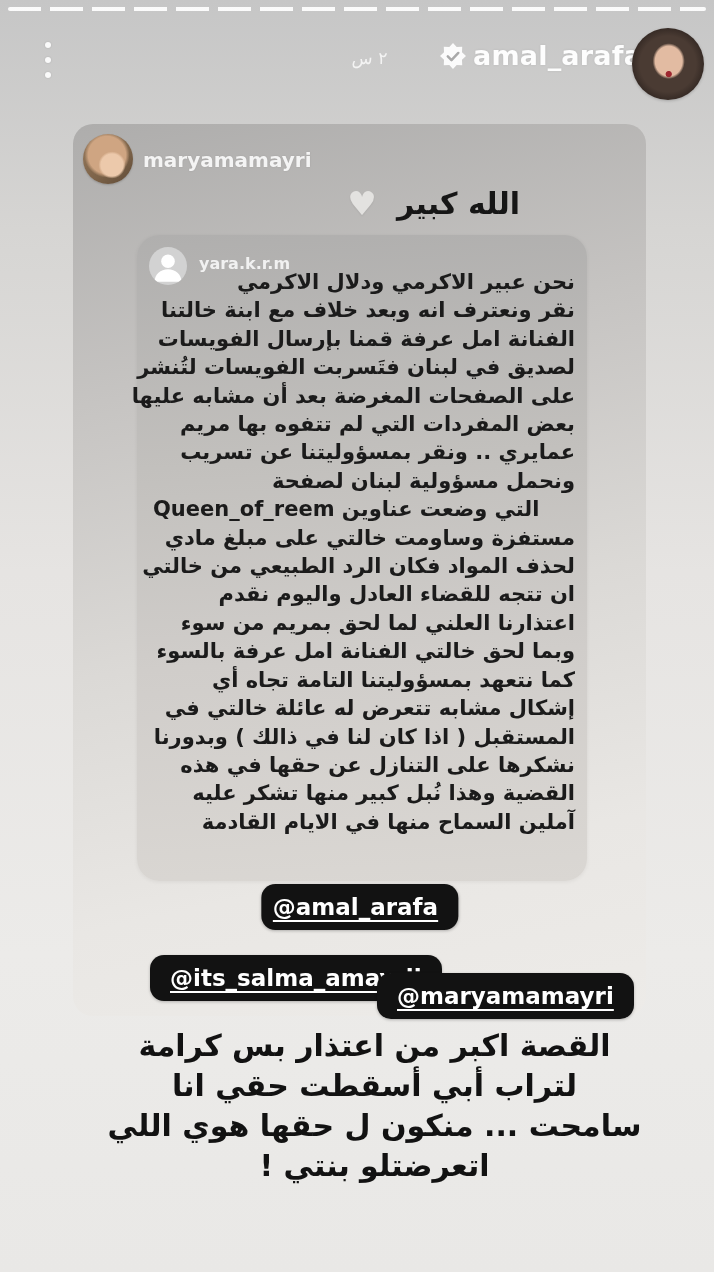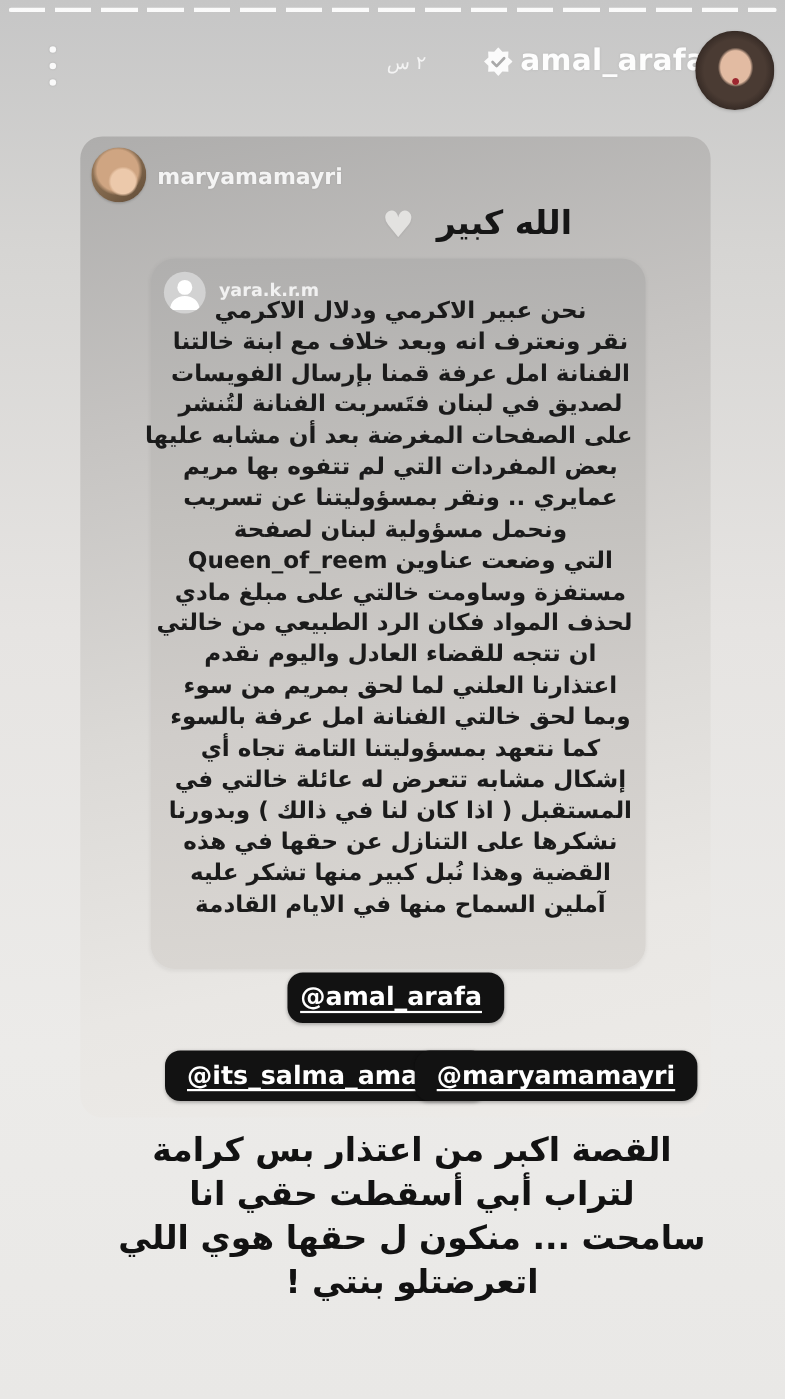--- a/index.html
+++ b/index.html
@@ -52,35 +52,35 @@
   .quoted {
     position:absolute; left:64px; top:111px; width:450px; height:646px; border-radius:22px;
     background:linear-gradient(177deg,#b0afae 0%,#c2c0bd 35%,#d0cdca 65%,#dad7d3 100%);
     box-shadow:0 1px 4px rgba(0,0,0,.06);
   }
   .yara-avatar { position:absolute; left:12px; top:12px; width:38px; height:38px; border-radius:50%;
     background:#d2d2d2; overflow:hidden; }
   .yara-avatar svg { width:100%; height:100%; display:block; }
   .yara-name { position:absolute; left:62px; top:19px; font-size:16px; font-weight:600;
     color:rgba(255,255,255,.82); }
-  .statement { position:absolute; left:16px; right:12px; top:33px; text-align:center; }
+  .statement { position:absolute; left:16px; right:12px; top:33px; }
   .statement .line {
     font-size:21px; line-height:28.4px; font-weight:700; color:#1b1b1b;
     unicode-bidi:plaintext; white-space:nowrap;
   }
   
   .pill {
     position:absolute; background:#121212; border-radius:14px; padding:10px 20px;
     color:#fff; font-size:23px; font-weight:700; white-space:nowrap; cursor:pointer;
     text-decoration:underline; text-underline-offset:5px; text-decoration-thickness:2px;
     box-shadow:0 1px 3px rgba(0,0,0,.25); direction:ltr;
   }
   .pill-1 { left:50%; transform:translateX(-50%); top:760px;padding-left:12px; }
   .pill-2 { left:77px; top:831px; }
-  .pill-3 { left:304px; top:831px; }
+  .pill-3 { left:304px; top:849px; }
   
   .caption { position:absolute; left:0; right:0; top:1026px; text-align:center;padding-left:35px; }
   .caption .line {
     font-size:30px; line-height:40px; font-weight:700; color:#121212;
     unicode-bidi:plaintext; white-space:nowrap;
   }
 </style>
 </head>
 <body>
 
@@ -118,21 +118,21 @@
           <circle cx="12" cy="9" r="4.3" fill="#ffffff"></circle>
           <path d="M3.5 22c0-4.8 3.8-8 8.5-8s8.5 3.2 8.5 8z" fill="#ffffff"></path>
         </svg>
       </div>
       <div class="yara-name">yara.k.r.m</div>
 
       <div class="statement">
         <div class="line">نحن عبير الاكرمي ودلال الاكرمي</div>
         <div class="line">نقر ونعترف انه وبعد خلاف مع ابنة خالتنا</div>
         <div class="line">الفنانة امل عرفة قمنا بإرسال الفويسات</div>
-        <div class="line">لصديق في لبنان فتَسربت الفنانة لتُنشر</div>
+        <div class="line">لصديق في لبنان فتَسربت الفويسات لتُنشر</div>
         <div class="line">على الصفحات المغرضة بعد أن مشابه عليها</div>
         <div class="line">بعض المفردات التي لم تتفوه بها مريم</div>
         <div class="line">عمايري .. ونقر بمسؤوليتنا عن تسريب</div>
         <div class="line">ونحمل مسؤولية لبنان لصفحة</div>
         <div class="line">Queen_of_reem التي وضعت عناوين</div>
         <div class="line">مستفزة وساومت خالتي على مبلغ مادي</div>
         <div class="line">لحذف المواد فكان الرد الطبيعي من خالتي</div>
         <div class="line">ان تتجه للقضاء العادل واليوم نقدم</div>
         <div class="line">اعتذارنا العلني لما لحق بمريم من سوء</div>
         <div class="line">وبما لحق خالتي الفنانة امل عرفة بالسوء</div>

